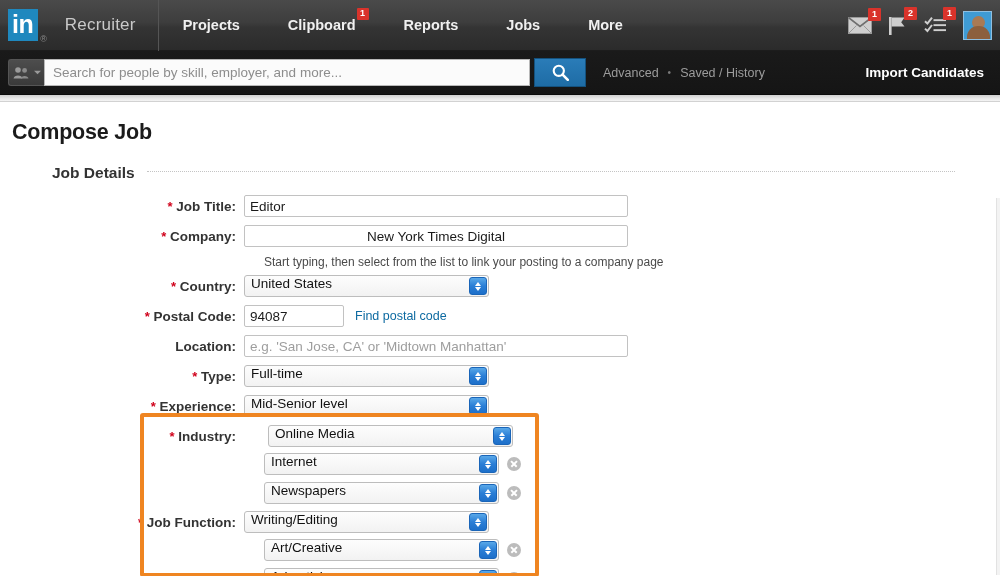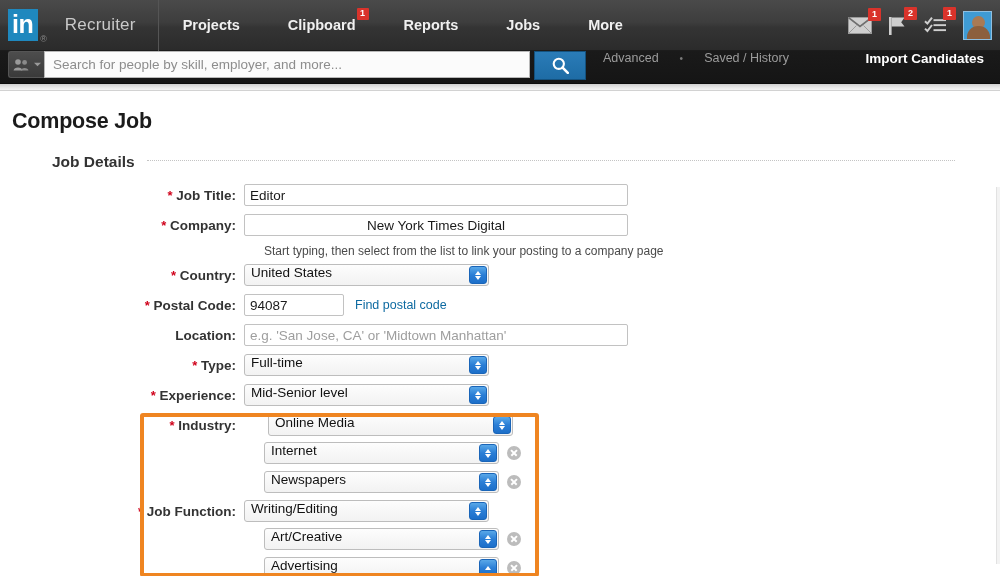--- a/index.html
+++ b/index.html
@@ -129,24 +129,24 @@
     content: "";
     position: absolute;
     width: 23px; height: 13px;
     border-radius: 11px 11px 0 0;
     background: #8c5f3d;
     left: 3px; bottom: 0;
   }
 
   
   .searchbar {
-    height: 33px;
+    height: 44px;
     background: linear-gradient(to bottom, #1a1a1a 0%, #151515 100%);
     display: flex;
-    align-items: flex-start;
+    align-items: center;
     padding: 0 8px;
     position: relative;
     border-bottom: 1px solid #0c0c0c;
   }
   .people-toggle {
     width: 36px; height: 27px;
     background: linear-gradient(to bottom, #4d4d4d, #3a3a3a);
     border: 1px solid #555;
     border-right: none;
     border-radius: 3px 0 0 3px;
@@ -172,21 +172,21 @@
     width: 52px; height: 29px;
     background: linear-gradient(to bottom, #2a7cb8 0%, #1e6ca5 100%);
     border: 1px solid #14527f;
     margin-left: 4px;
     display: flex;
     align-items: center;
     justify-content: center;
     cursor: pointer;
   }
   .srch-links {
-    display: flex; align-items: center; gap: 21px;
+    display: flex; align-items: center; gap: 9px;
     margin-left: 17px;
     font-size: 12.5px;
     color: #9c9c9c;
   }
   .srch-links span { cursor: pointer; }
   .srch-dot { color: #7a7a7a; font-size: 10px; }
   .import-cand {
     margin-left: auto;
     color: #ffffff;
     font-size: 13.5px;

